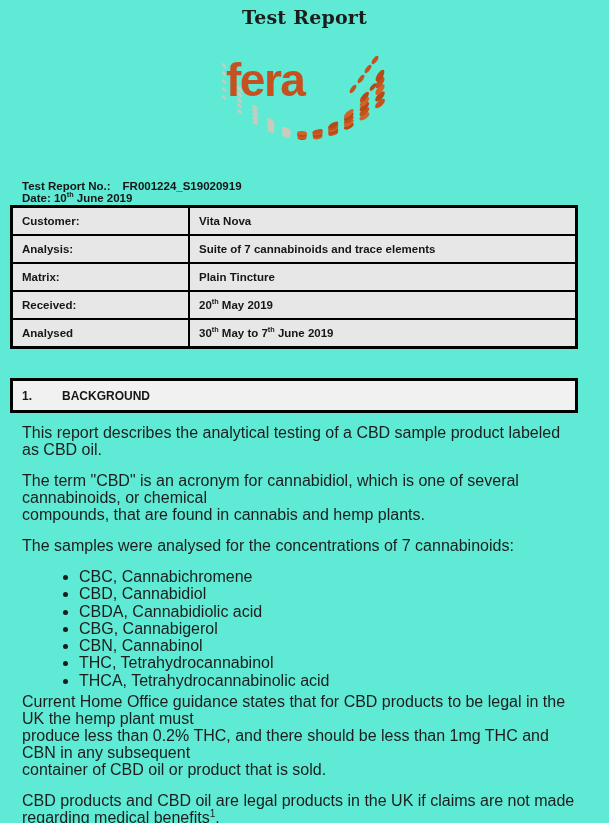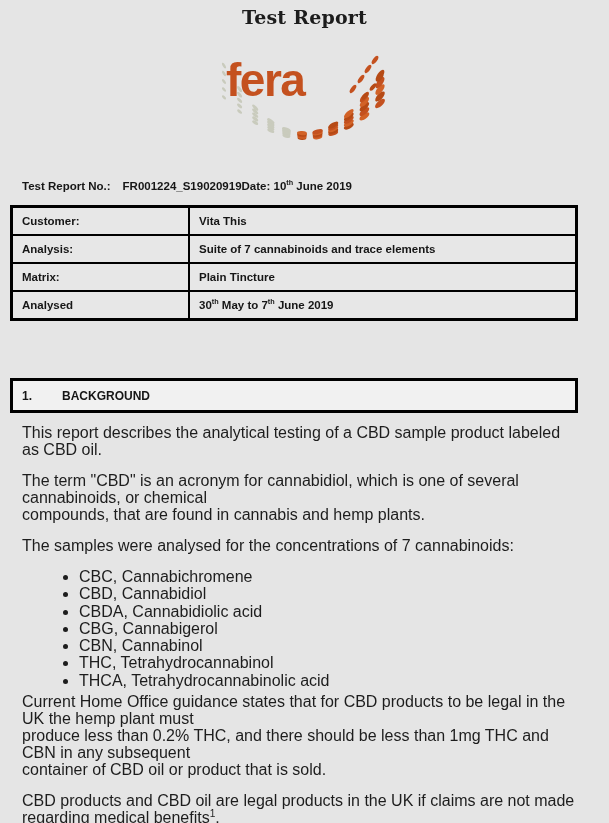--- a/index.html
+++ b/index.html
@@ -1,35 +1,35 @@
 <!DOCTYPE html>
 <html><head>
 <meta charset="utf-8">
 <style>
   html,body{margin:0;padding:0;background:#ffffff;}
   .page{
-    position:relative;width:609px;height:823px;background:#e5e5e5;overflow:hidden;
+    position:relative;width:609px;height:823px;background:#5eead4;overflow:hidden;
     font-family:"Liberation Sans",sans-serif;color:#1d1d1d;
   }
   .title{
     position:absolute;top:6px;left:0;width:100%;margin:0;text-align:center;
     font-family:"DejaVu Serif","Liberation Serif",serif;font-size:19px;font-weight:600;
     color:#1c1c1c;letter-spacing:.2px;
   }
   .address{position:absolute;left:22px;top:63px;font-size:11.5px;font-weight:bold;color:#161616;}
   .address div{line-height:22.3px;}
   .logo{position:absolute;left:216px;top:55px;width:178px;height:95px;}
   .logo svg{position:absolute;left:0;top:0;}
   .brand{
     position:absolute;left:10px;top:2px;font-size:46px;font-weight:bold;line-height:1;
     letter-spacing:-1.5px;color:#c4511f;
   }
   .report-line{
     position:absolute;left:22px;top:180px;width:543px;display:flex;
-    justify-content:flex-start;font-size:11.5px;font-weight:bold;color:#161616;
+    justify-content:flex-start;font-size:11.5px;font-weight:bold;color:#161616;flex-direction:column;
   }
   .rvalue{margin-left:12px;}
   table.info{
     position:absolute;left:10px;top:205px;width:568px;
     border-collapse:collapse;border:3px solid #000;padding-left:36px;
   }
   table.info td{
     border:2px solid #000;background:#e7e7e7;font-size:11.5px;font-weight:bold;
     color:#161616;height:26px;padding:0 8px 0 9px;vertical-align:middle;
   }
@@ -127,29 +127,33 @@
     <span>
       <span>Test Report No.:</span><span class="rvalue">FR001224_S19020919</span>
     </span>
     <span>Date: 10<sup>th</sup> June 2019</span>
   </div>
 
   <table class="info">
     <tbody>
         <tr>
       <td class="lab">Customer:</td>
-      <td>Vita This</td>
+      <td>Vita Nova</td>
     </tr>
     <tr>
       <td class="lab">Analysis:</td>
       <td>Suite of 7 cannabinoids and trace elements</td>
     </tr>
     <tr>
       <td class="lab">Matrix:</td>
       <td>Plain Tincture</td>
+    </tr>
+    <tr>
+      <td class="lab">Received:</td>
+      <td>20<sup>th</sup> May 2019</td>
     </tr>
     <tr>
       <td class="lab">Analysed</td>
       <td>30<sup>th</sup> May to 7<sup>th</sup> June 2019</td>
     </tr>
   </tbody>
     </table>
 
   <div class="section-box">
     <span class="num">1.</span>

